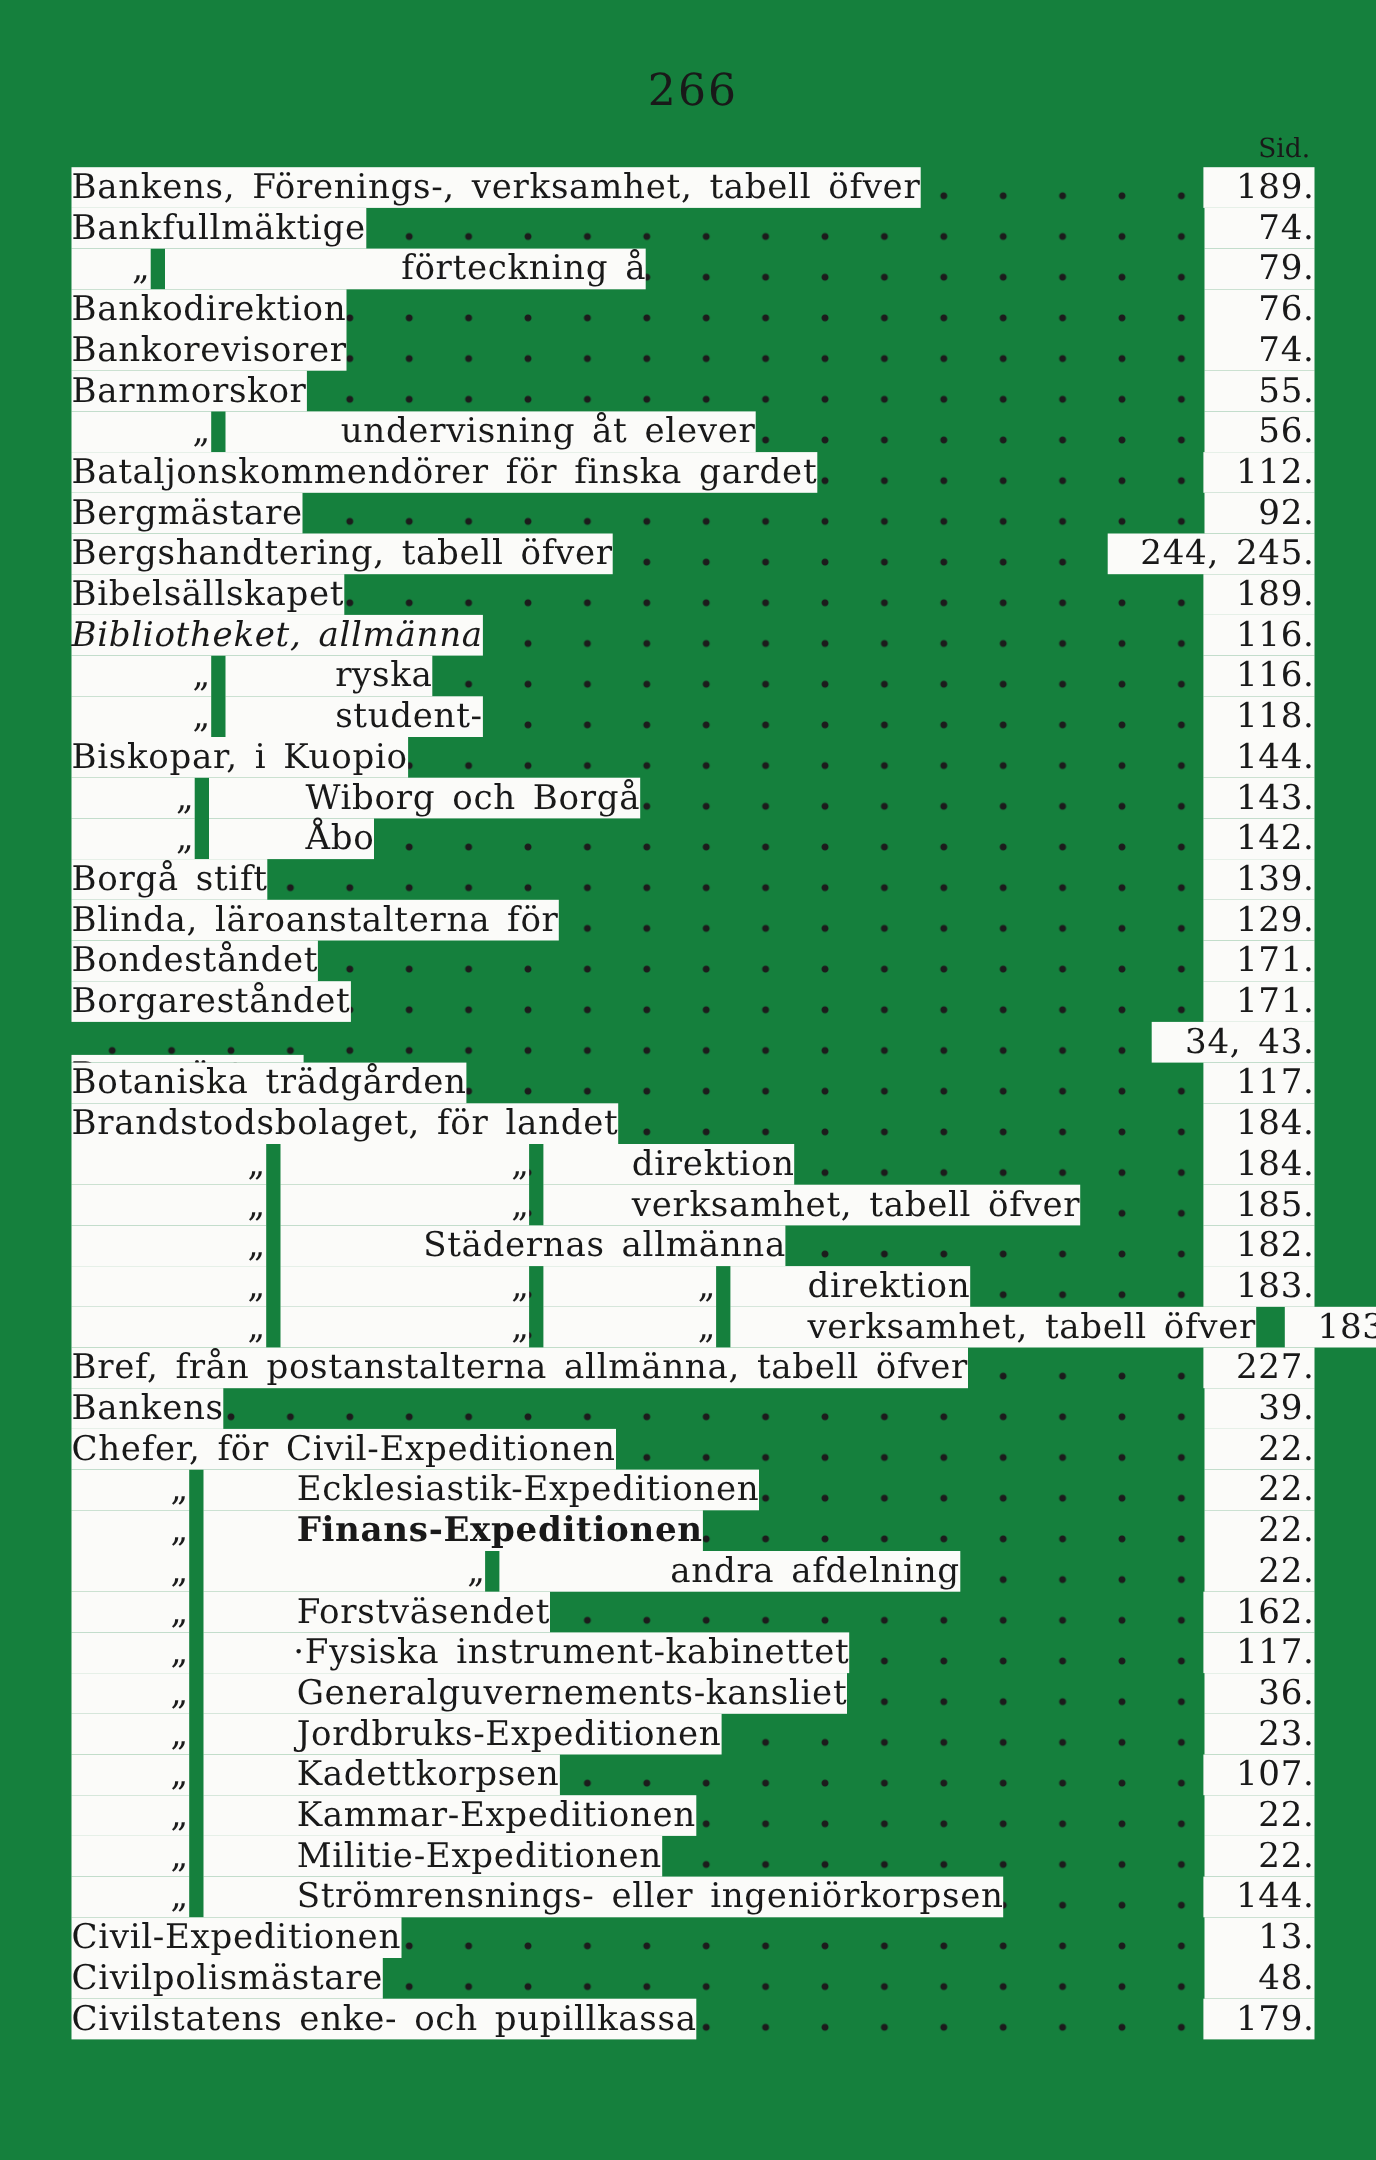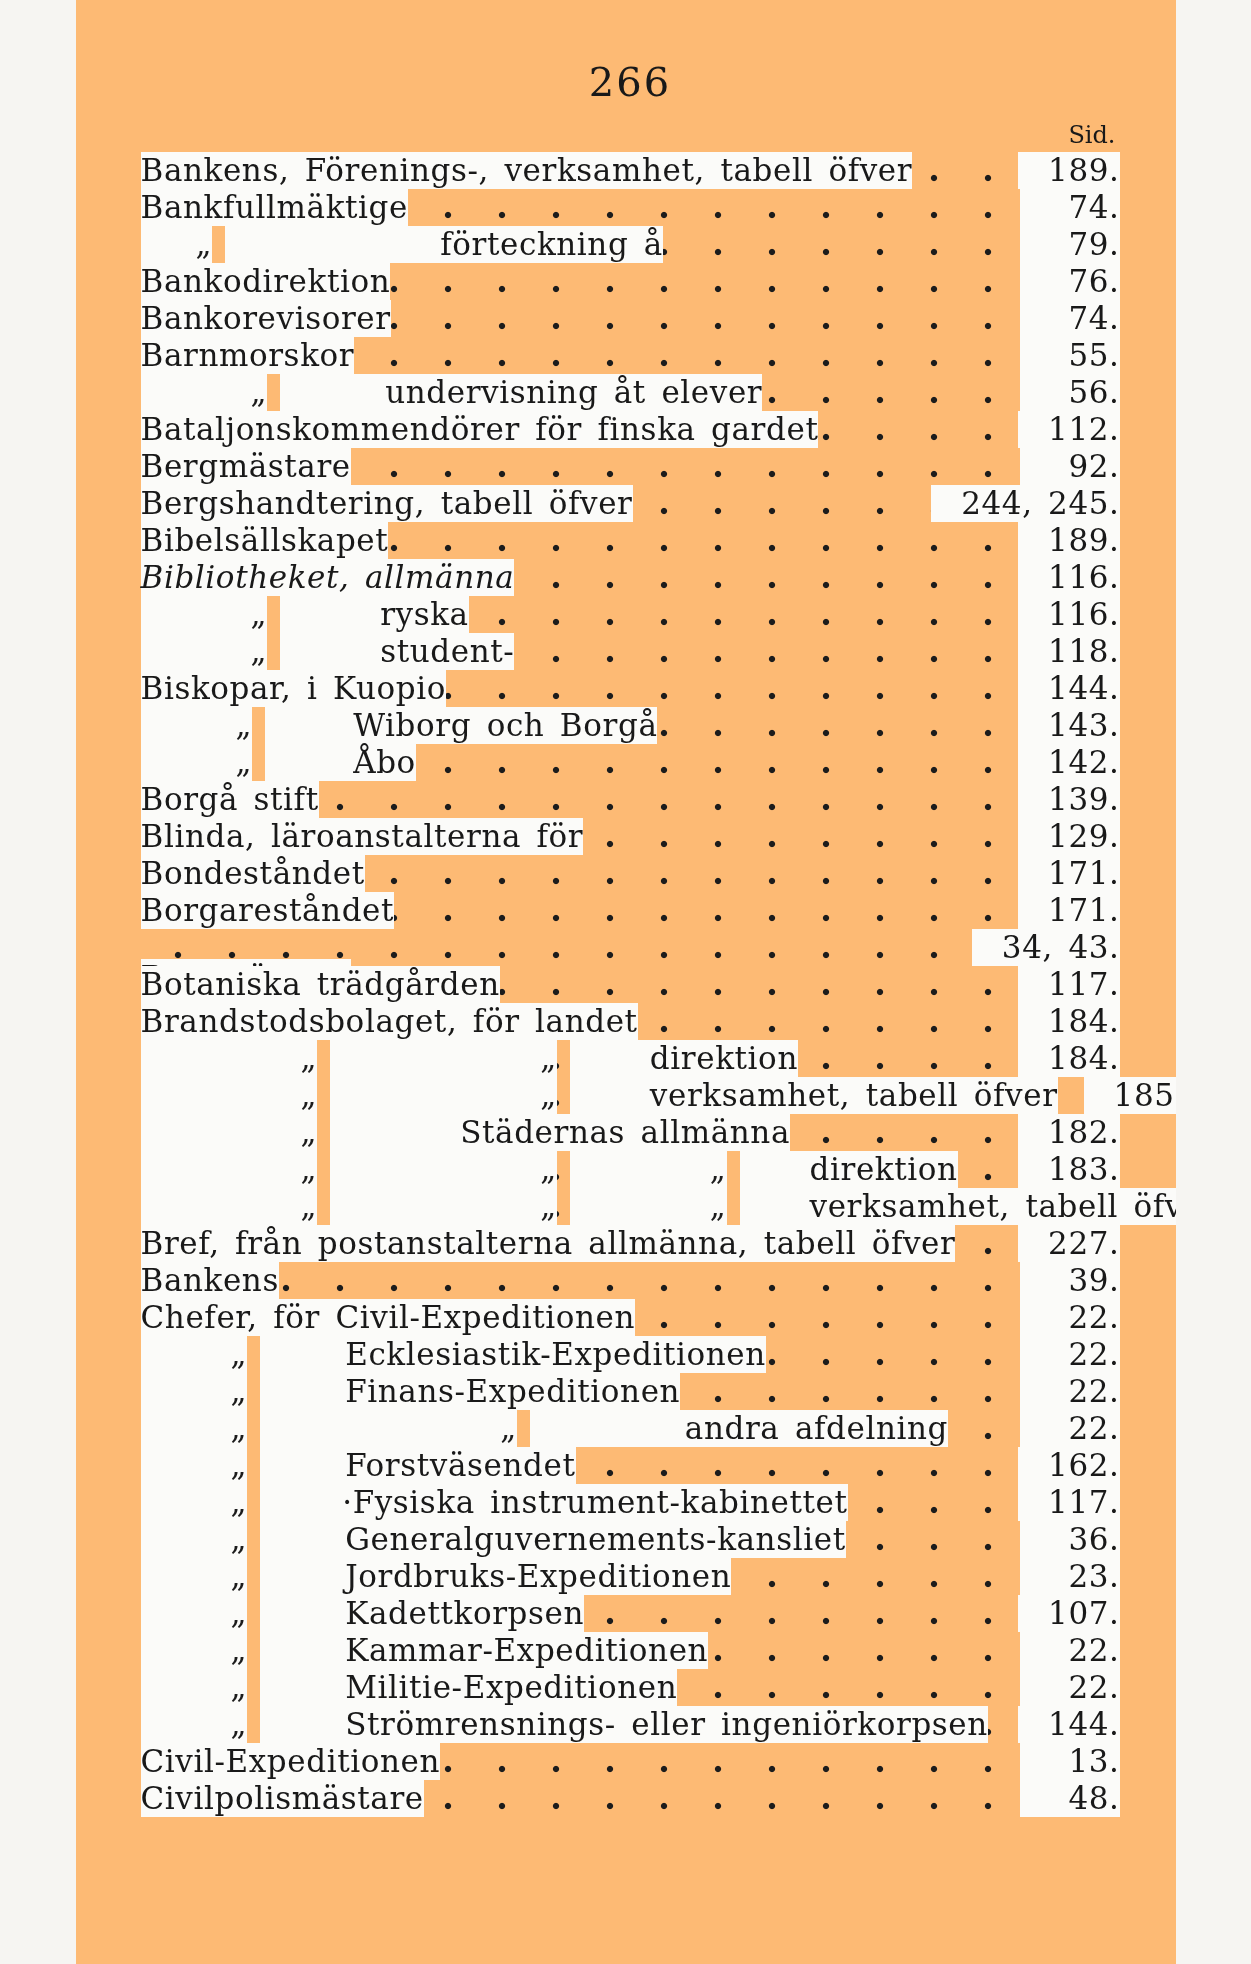--- a/index.html
+++ b/index.html
@@ -2,24 +2,24 @@
 <html><head>
 <meta charset="utf-8">
 <style>
   html, body {
     margin: 0;
     padding: 0;
     background: #f6f5f2;
   }
   .page {
     position: relative;
-    width: 1100px;
+    width: 1251px;
     height: 1964px;
     margin: 0 auto;
-    background: #fdba74;
+    background: #15803d;
     color: #191919;
     font-family: "DejaVu Serif", "Liberation Serif", serif;
     overflow: hidden;
   }
   .content {
     position: absolute;
     left: 65px;
     right: 56px;
     top: 58px;
   }
@@ -267,21 +267,21 @@
           <span class="page-ref">22.</span>
         </div>
         <div class="row">
           <span class="cell ditto" style="padding-left: 90px;">„</span>
           <span class="cell" style="padding-left: 85px;">Ecklesiastik-Expeditionen</span>
           <span class="spacer"></span>
           <span class="page-ref">22.</span>
         </div>
         <div class="row">
           <span class="cell ditto" style="padding-left: 90px;">„</span>
-          <span class="cell" style="padding-left: 85px;">Finans-Expeditionen</span>
+          <span class="cell" style="padding-left: 85px; font-weight: bold;">Finans-Expeditionen</span>
           <span class="spacer"></span>
           <span class="page-ref">22.</span>
         </div>
         <div class="row">
           <span class="cell ditto" style="padding-left: 90px;">„</span>
           <span class="cell ditto" style="padding-left: 240px;">„</span>
           <span class="cell" style="padding-left: 155px;">andra afdelning</span>
           <span class="spacer"></span>
           <span class="page-ref">22.</span>
         </div>
@@ -335,16 +335,21 @@
         </div>
         <div class="row">
           <span class="cell" style="padding-left: 0px;">Civil-Expeditionen</span>
           <span class="spacer"></span>
           <span class="page-ref">13.</span>
         </div>
         <div class="row">
           <span class="cell" style="padding-left: 0px;">Civilpolismästare</span>
           <span class="spacer"></span>
           <span class="page-ref">48.</span>
+        </div>
+        <div class="row">
+          <span class="cell" style="padding-left: 0px;">Civilstatens enke- och pupillkassa</span>
+          <span class="spacer"></span>
+          <span class="page-ref">179.</span>
         </div>
       </div>
   </div>
 </div>
 
 </body></html>

